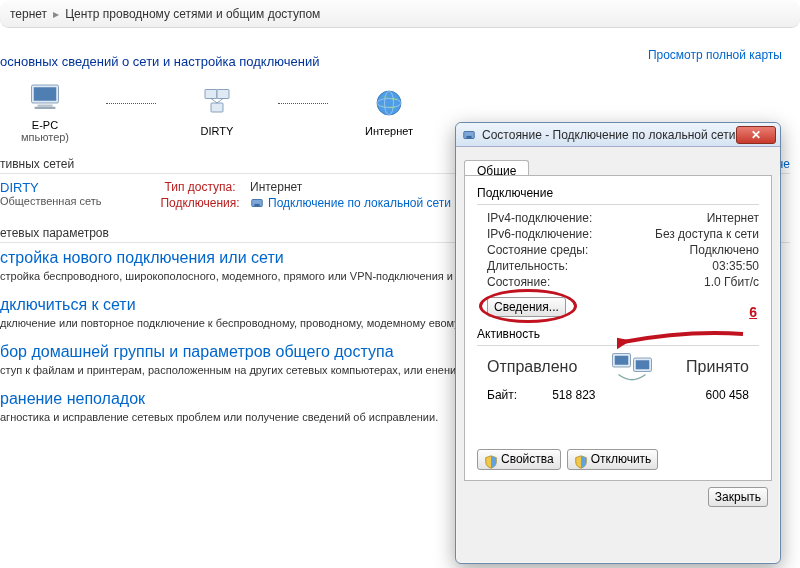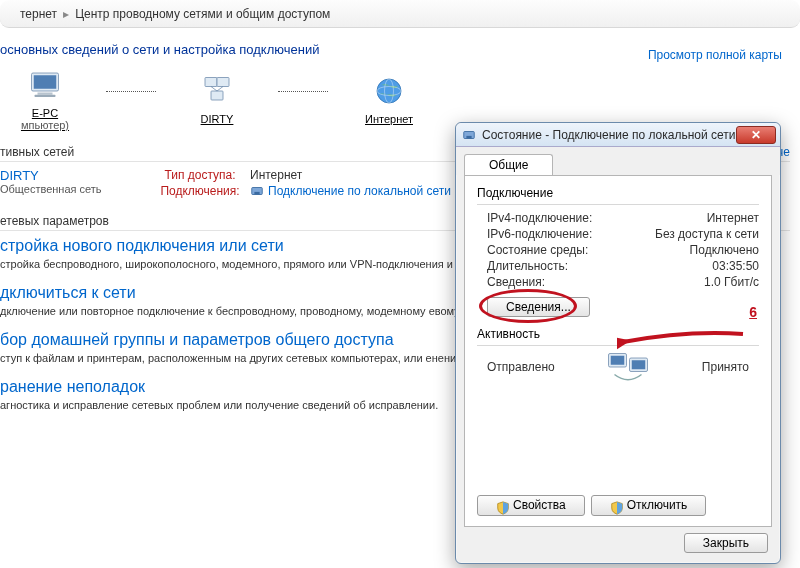--- a/index.html
+++ b/index.html
@@ -12,39 +12,39 @@
     width: 800px;
     height: 568px;
     overflow: hidden;
     position: relative;
   }
   .breadcrumb {
     height: 28px;
     border-bottom: 1px solid #d8d8d8;
     display: flex;
     align-items: center;
-    padding: 0 20px;
+    padding: 0 10px;
     background: linear-gradient(#fdfdfd,#f0f0f0);
     font-size: 12px;
     color: #333;
     border-radius: 9px;
   }
   .breadcrumb .sep { margin: 0 6px; color: #888; }
   .main {
-    padding: 14px 10px 10px 0;
+    padding: 26px 10px 10px 0;
   }
   .main h2 {
     font-size: 13px;
     font-weight: normal;
     color: #003399;
     margin: 0 0 6px 0;
   }
   .link { color: #0066cc; cursor: pointer; }
   .map-link { position:absolute; right:18px; top:48px; color:#0066cc; font-size:12px;}
-  .net-diagram { display:flex; align-items:center; gap:16px; margin: 10px 0 4px 0; text-decoration: underline;}
+  .net-diagram { display:flex; align-items:center; gap:16px; margin: 10px 0 4px 0;}
   .net-node { display:flex; flex-direction:column; align-items:center; width:90px; font-size:11px;}
   .net-node .lbl { margin-top:4px; text-align:center; line-height:1.1;}
   .net-line { flex: 0 0 50px; height:1px; border-top:1px dotted #555; margin-top:-16px;}
   svg.icon-computer { width:36px; height:36px;}
   svg.icon-globe { width:36px; height:36px;}
   .sub { color:#555; font-size:11px;}
   .section-head {
     font-size:12px; color:#333; margin:14px 0 4px 0;
     border-bottom:1px solid #e3e3e3; padding-bottom:2px;
   }
@@ -86,37 +86,37 @@
   .close-btn {
     width:40px; height:18px; border-radius:3px;
     background: linear-gradient(#e97e73,#c83a2c);
     border:1px solid #8b2b22;
     display:flex; align-items:center; justify-content:center;
     color:#fff; font-weight:bold; font-size:12px;
     cursor:pointer;
   }
   .tabstrip { background:#f0f0f0; padding: 6px 8px 0 8px;}
   .tab {
-    display:inline-block; padding:3px 24px;
+    display:inline-block; padding:3px 12px;
     background:#fff; border:1px solid #b5b5b5; border-bottom:1px solid #fff;
     border-radius:3px 3px 0 0; font-size:12px;
-    position:relative; top:1px;
+    position:relative; top:7px;
   }
   .tabbody {
     background:#fff; margin:0 8px; border:1px solid #b5b5b5;
-    padding:10px 12px 12px 12px; height: 352px;
+    padding:10px 12px 12px 12px; height: 306px;
     position:relative;
   }
   .group-title { font-size:12px; margin-bottom:4px;}
   .group-sep { height:1px; background:#d8d8d8; margin: 2px 0 6px 0;}
   .kv { display:flex; justify-content:space-between; font-size:12px; margin:2px 0 2px 10px;}
   .kv .k { color:#333;}
   .kv .v { color:#333;}
   .btn {
-    display:inline-block; padding:2px 18px; font-size:12px;
+    display:inline-block; padding:2px 6px; font-size:12px;
     background: linear-gradient(#fdfdfd,#e4e4e4);
     border:1px solid #9a9a9a; border-radius:3px; cursor:pointer;
     min-width:60px; text-align:center;
   }
   .details-btn-wrap { margin:8px 0 10px 10px; position:relative;}
   .ellipse {
     position:absolute; left:-8px; top:-8px;
     width:98px; height:34px;
     border:3px solid #c1121f; border-radius:50%;
     pointer-events:none;
@@ -132,21 +132,21 @@
   }
   .activity {
     margin-top: 4px;
   }
   .activity-row {
     display:flex; align-items:center; justify-content:space-between;
     margin: 4px 10px 6px 10px;
   }
   .act-mid { display:flex; flex-direction:column; align-items:center;}
   .monitors { width:48px; height:30px;}
-  .act-label { font-size:12px; color:#333;}
+  .act-label { font-size:16px; color:#333;}
   .bytes-row {
     display:flex; justify-content:space-between; margin:2px 10px 0 10px; font-size:12px;
   }
   .dlg-footer-btns {
     position:absolute; left:12px; bottom:10px;
     display:flex; gap:6px;
   }
   .dlg-close-row {
     display:flex; justify-content:flex-end; padding:6px 12px 0 0;
   }
@@ -278,21 +278,21 @@
       </div>
     <div class="kv">
         <span class="k">Состояние среды:</span>
         <span class="v">Подключено</span>
       </div>
     <div class="kv">
         <span class="k">Длительность:</span>
         <span class="v">03:35:50</span>
       </div>
     <div class="kv">
-        <span class="k">Сведения:</span>
+        <span class="k">Состояние:</span>
         <span class="v">1.0 Гбит/с</span>
       </div>
 
     <div class="details-btn-wrap">
       <span class="btn">Сведения...</span>
       <div class="ellipse"></div>
     </div>
 
     <div class="callout6">6</div>
     <svg class="arrow" width="130" height="26">
@@ -313,20 +313,26 @@
           <svg class="monitors" viewBox="0 0 60 40">
             <rect x="4" y="2" width="24" height="18" rx="2" fill="#dfeaf4" stroke="#6a87a8"></rect>
             <rect x="7" y="5" width="18" height="12" fill="#4f7eb3"></rect>
             <rect x="32" y="8" width="24" height="18" rx="2" fill="#dfeaf4" stroke="#6a87a8"></rect>
             <rect x="35" y="11" width="18" height="12" fill="#4f7eb3"></rect>
             <path d="M12 30 q18 14 36 0" stroke="#8aa" fill="none" stroke-width="2"></path>
           </svg>
         </span>
         <span class="act-label">Принято</span>
       </div>
+      <div class="bytes-row">
+        <span>Байт:</span>
+        <span>518 823</span>
+        <span style="width:40px;"></span>
+        <span>600 458</span>
+      </div>
     </div>
 
     <div class="dlg-footer-btns">
       <span class="btn">
         <svg class="mini-icon" viewBox="0 0 16 16">
             <path d="M8 1 L14 3 V8 C14 12 11 14 8 15 C5 14 2 12 2 8 V3 Z" fill="#f2c84b" stroke="#b58b1e"></path>
             <path d="M8 1 L8 15 C11 14 14 12 14 8 V3 Z" fill="#5fa3e0"></path>
           </svg><span>Свойства</span>
       </span>
       <span class="btn">

